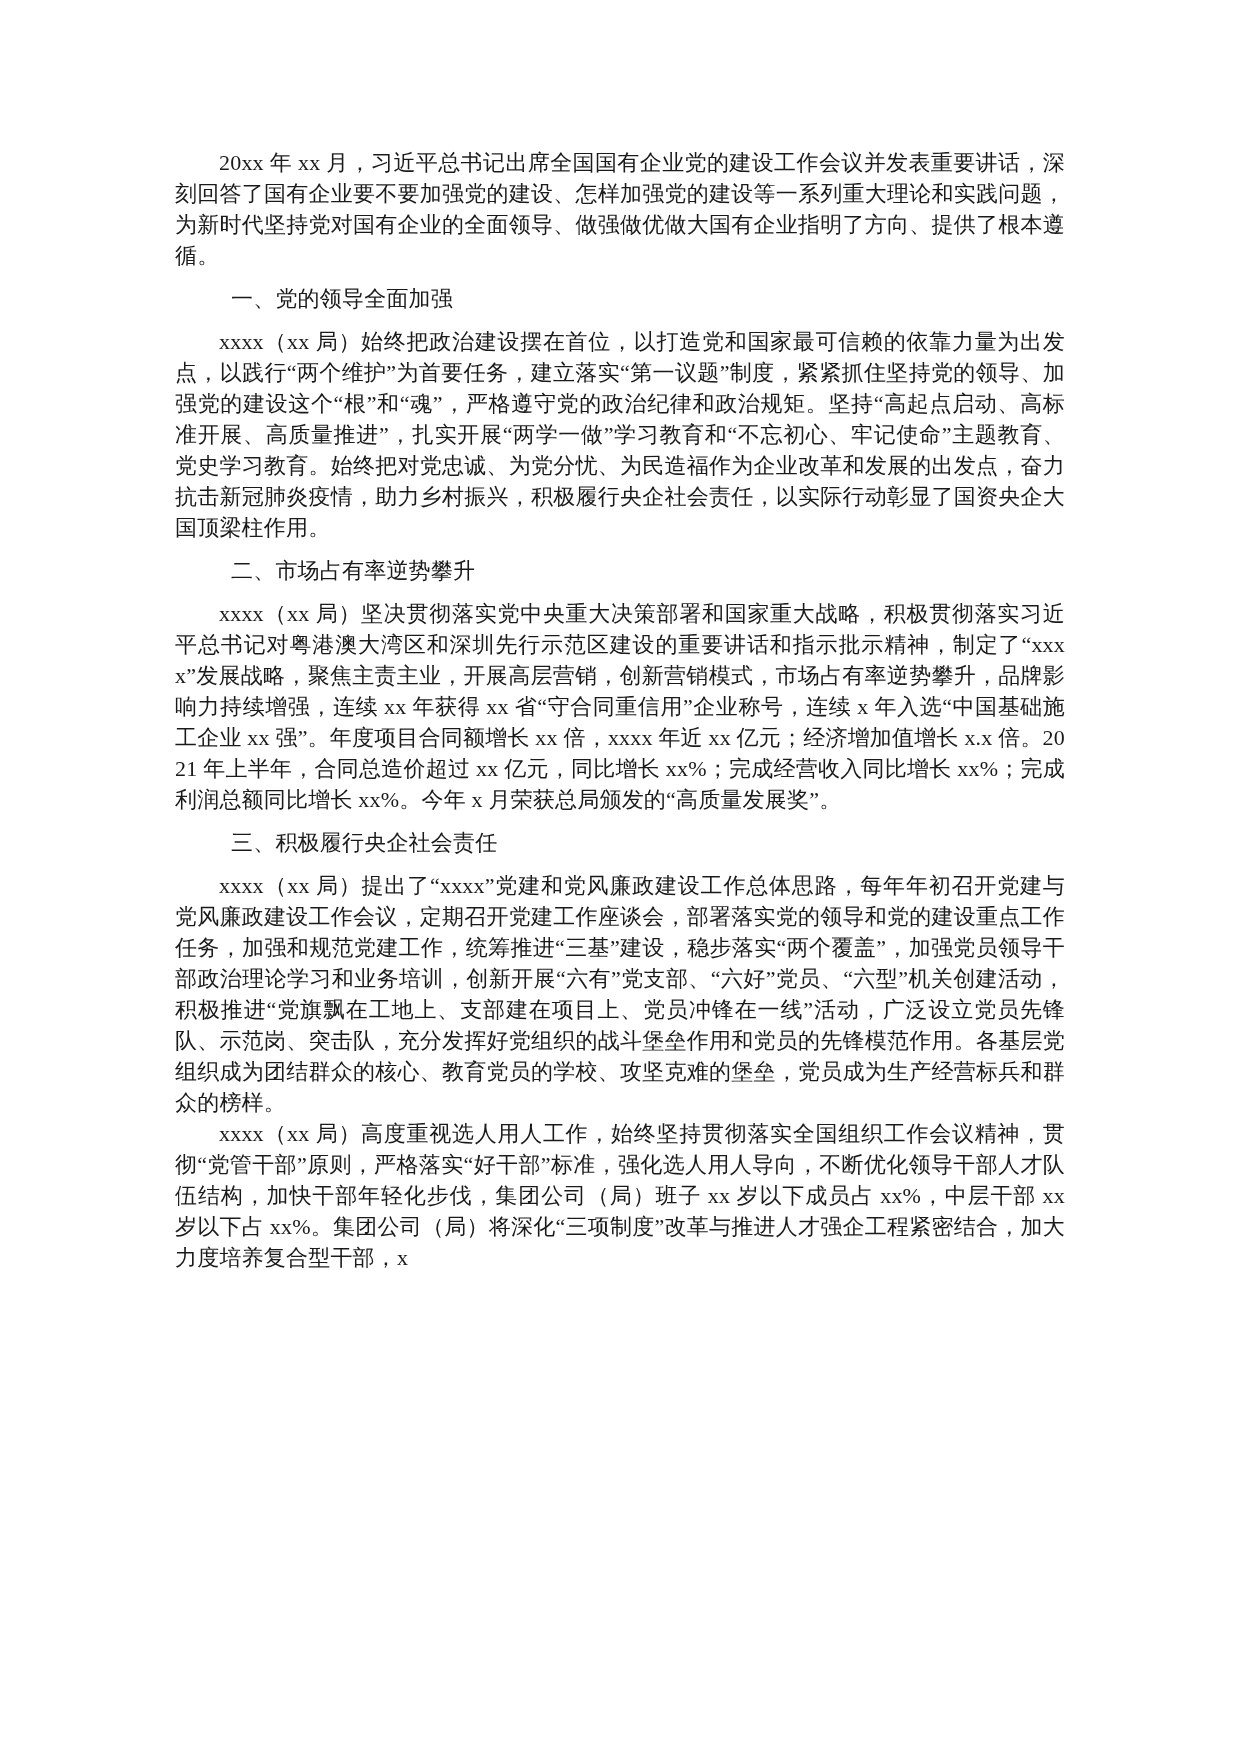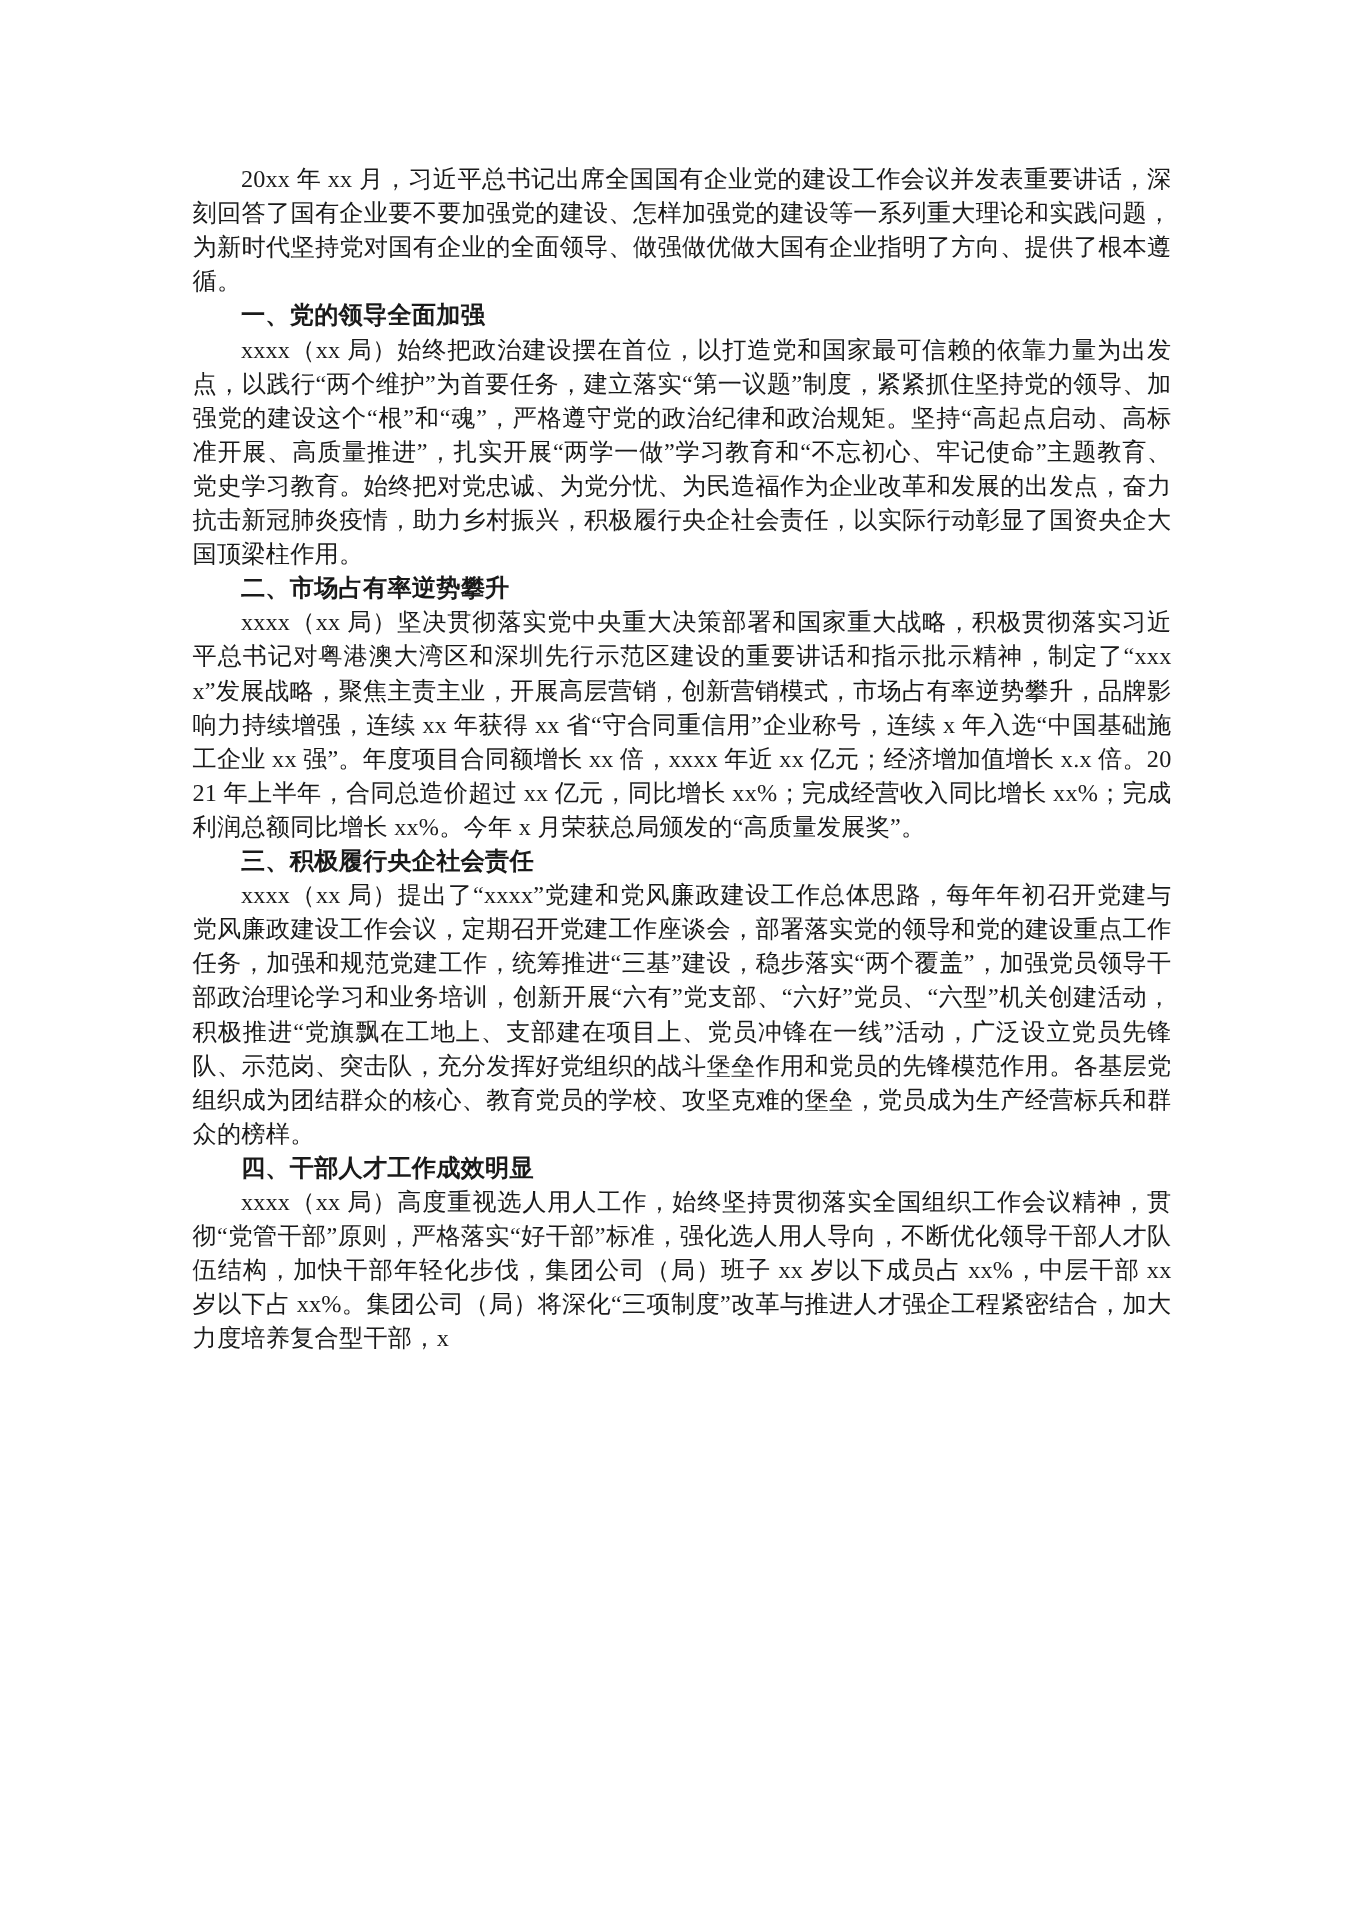--- a/index.html
+++ b/index.html
@@ -21,33 +21,32 @@
     line-height: 31px;
   }
   .para {
     margin: 0;
     text-indent: 2em;
     text-align: justify;
     letter-spacing: 0.2px;
     word-break: break-all;
   }
   .heading {
-    margin: 0;
+    margin: 12px;
     text-indent: 2em;
-    font-weight: 700;
+    font-weight: 400;
     font-family: "Liberation Sans", "DejaVu Sans", sans-serif;
     letter-spacing: 0.2px;
   }
 </style>
 </head>
 <body>
 
 <div class="page">
   <p class="para">20xx 年 xx 月，习近平总书记出席全国国有企业党的建设工作会议并发表重要讲话，深刻回答了国有企业要不要加强党的建设、怎样加强党的建设等一系列重大理论和实践问题，为新时代坚持党对国有企业的全面领导、做强做优做大国有企业指明了方向、提供了根本遵循。</p>
   <p class="heading">一、党的领导全面加强</p>
   <p class="para">xxxx（xx 局）始终把政治建设摆在首位，以打造党和国家最可信赖的依靠力量为出发点，以践行“两个维护”为首要任务，建立落实“第一议题”制度，紧紧抓住坚持党的领导、加强党的建设这个“根”和“魂”，严格遵守党的政治纪律和政治规矩。坚持“高起点启动、高标准开展、高质量推进”，扎实开展“两学一做”学习教育和“不忘初心、牢记使命”主题教育、党史学习教育。始终把对党忠诚、为党分忧、为民造福作为企业改革和发展的出发点，奋力抗击新冠肺炎疫情，助力乡村振兴，积极履行央企社会责任，以实际行动彰显了国资央企大国顶梁柱作用。</p>
   <p class="heading">二、市场占有率逆势攀升</p>
   <p class="para">xxxx（xx 局）坚决贯彻落实党中央重大决策部署和国家重大战略，积极贯彻落实习近平总书记对粤港澳大湾区和深圳先行示范区建设的重要讲话和指示批示精神，制定了“xxxx”发展战略，聚焦主责主业，开展高层营销，创新营销模式，市场占有率逆势攀升，品牌影响力持续增强，连续 xx 年获得 xx 省“守合同重信用”企业称号，连续 x 年入选“中国基础施工企业 xx 强”。年度项目合同额增长 xx 倍，xxxx 年近 xx 亿元；经济增加值增长 x.x 倍。2021 年上半年，合同总造价超过 xx 亿元，同比增长 xx%；完成经营收入同比增长 xx%；完成利润总额同比增长 xx%。今年 x 月荣获总局颁发的“高质量发展奖”。</p>
   <p class="heading">三、积极履行央企社会责任</p>
   <p class="para">xxxx（xx 局）提出了“xxxx”党建和党风廉政建设工作总体思路，每年年初召开党建与党风廉政建设工作会议，定期召开党建工作座谈会，部署落实党的领导和党的建设重点工作任务，加强和规范党建工作，统筹推进“三基”建设，稳步落实“两个覆盖”，加强党员领导干部政治理论学习和业务培训，创新开展“六有”党支部、“六好”党员、“六型”机关创建活动，积极推进“党旗飘在工地上、支部建在项目上、党员冲锋在一线”活动，广泛设立党员先锋队、示范岗、突击队，充分发挥好党组织的战斗堡垒作用和党员的先锋模范作用。各基层党组织成为团结群众的核心、教育党员的学校、攻坚克难的堡垒，党员成为生产经营标兵和群众的榜样。</p>
-  <p class="heading">四、干部人才工作成效明显</p>
   <p class="para">xxxx（xx 局）高度重视选人用人工作，始终坚持贯彻落实全国组织工作会议精神，贯彻“党管干部”原则，严格落实“好干部”标准，强化选人用人导向，不断优化领导干部人才队伍结构，加快干部年轻化步伐，集团公司（局）班子 xx 岁以下成员占 xx%，中层干部 xx 岁以下占 xx%。集团公司（局）将深化“三项制度”改革与推进人才强企工程紧密结合，加大力度培养复合型干部，x</p>
 </div>
 
 </body></html>

